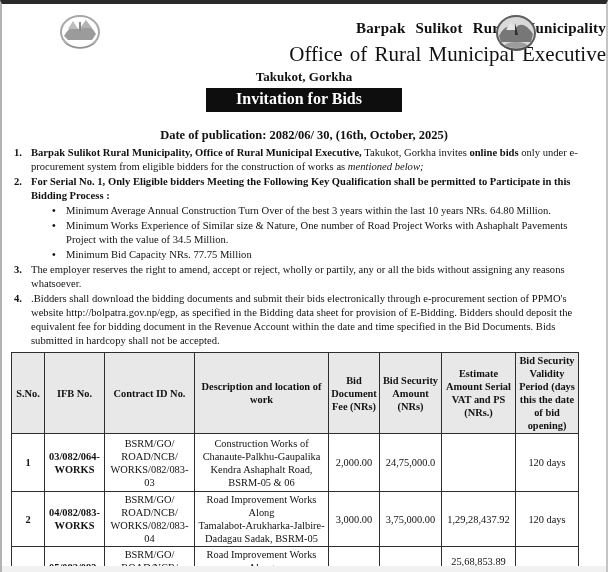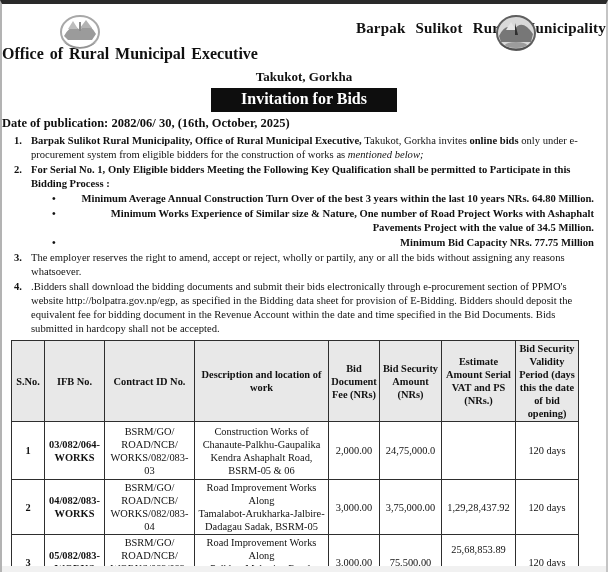--- a/index.html
+++ b/index.html
@@ -17,39 +17,39 @@
   }
   
   .logo{position:absolute;top:8px;width:44px;height:46px;}
   .logo.left{left:56px;}
   .logo.right{left:492px;}
   .org-name{
     margin-top:11px;text-align:right;
     font-size:15px;font-weight:bold;word-spacing:6px;letter-spacing:.2px;line-height:26px;
   }
   .office-name{
-    text-align:left;font-size:16px;font-weight:bold;word-spacing:2px;line-height:26px;
+    text-align:right;font-size:21px;font-weight:normal;word-spacing:2px;line-height:26px;
   }
   .location{text-align:center;font-size:13px;font-weight:bold;line-height:17px;margin-top:1px;}
   .banner-wrap{text-align:center;margin-top:3px;}
   .banner{
     display:inline-block;background:#0e0e0e;color:#ffffff;
-    font-size:16px;font-weight:bold;padding:2px 30px 4px 30px;
-  }
-  .date-line{text-align:left;font-size:12.5px;font-weight:bold;margin-top:4px;line-height:15px;}
+    font-size:16px;font-weight:bold;padding:2px 40px 4px 30px;
+  }
+  .date-line{text-align:center;font-size:12.5px;font-weight:bold;margin-top:16px;line-height:15px;}
   
   .notice{margin:3px 12px 0 12px;font-size:10.6px;line-height:14px;}
   .item{display:flex;margin-top:1px;}
   .item .num{flex:0 0 17px;font-weight:bold;}
   .item .txt{flex:1;}
   .bold{font-weight:bold;}
   .ital{font-style:italic;}
   .bullet{display:flex;margin-left:38px;margin-top:1px;}
   .bullet .dot{flex:0 0 14px;font-weight:bold;}
-  .bullet .btxt{flex:1;font-weight:bold;text-align:right;}
+  .bullet .btxt{flex:1;font-weight:normal;}
   
   table.bids{
     border-collapse:collapse;
     margin:4px 0 0 9px;
     width:567px;
     font-size:10.4px;
     table-layout:fixed;
   }
   table.bids th, table.bids td{
     border:1px solid #2e2e2e;

